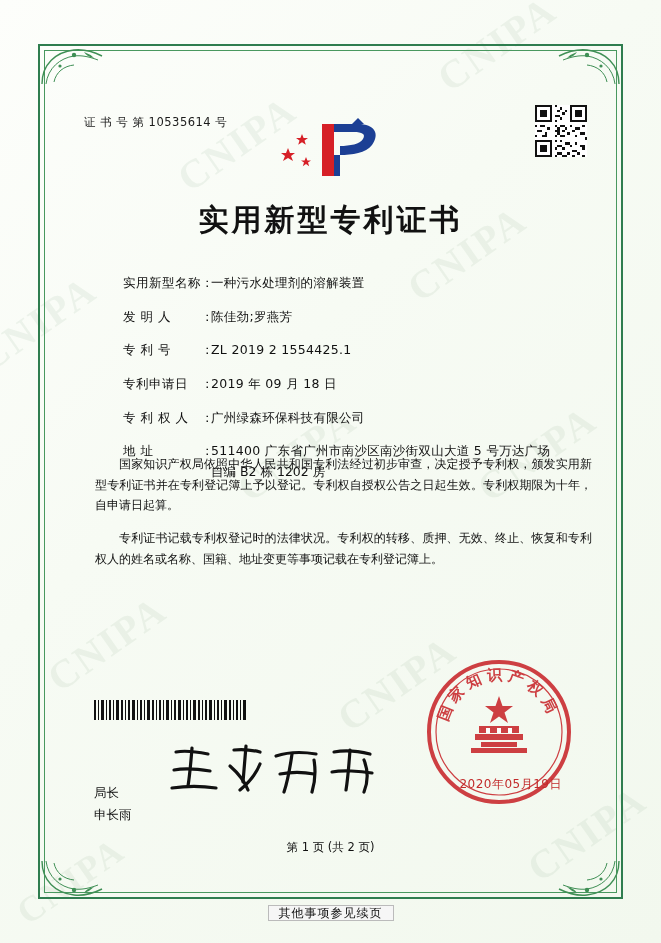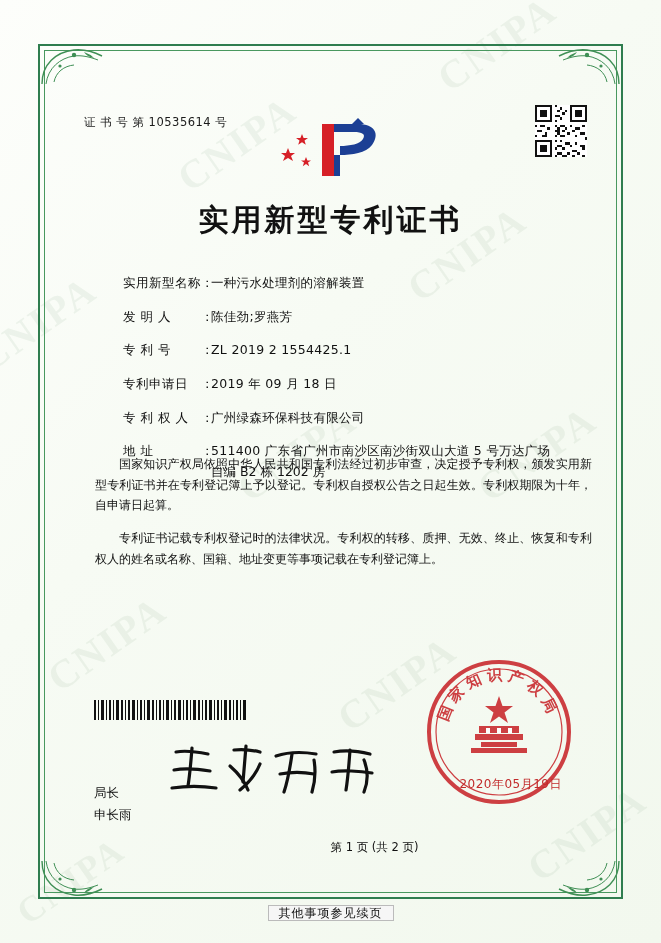--- a/index.html
+++ b/index.html
@@ -183,21 +183,20 @@
     left: 120px; top: 690px;
     width: 220px; height: 60px;
   }
   .pagefoot {
     position: absolute;
     left: 0; top: 790px;
     width: 573px;
     text-align: center;
     font-size: 11.5px;
     color: #111;
-    padding-left: 44px;
   }
   .footnote {
     position: absolute;
     left: 0; top: 905px;
     width: 661px;
     text-align: center;
     font-size: 12px;
     color: #111;
     letter-spacing: 1px;
   }

